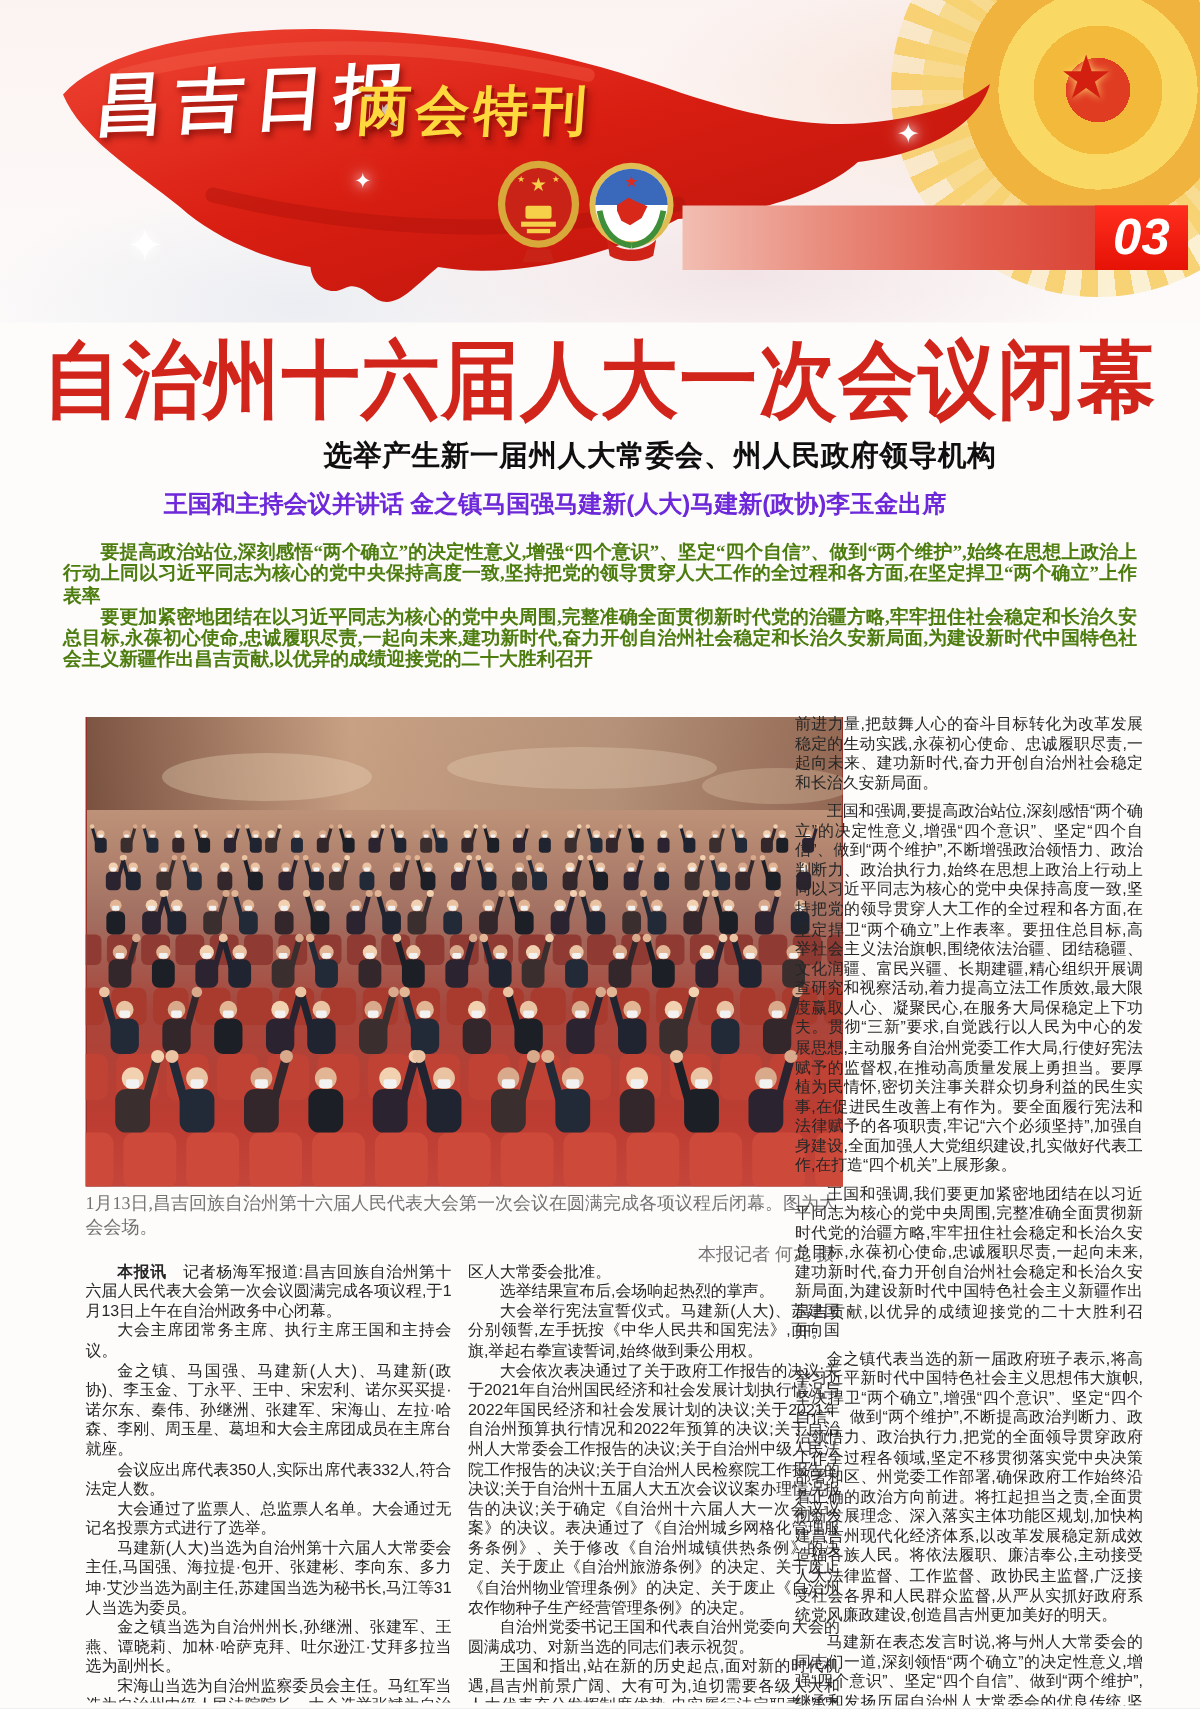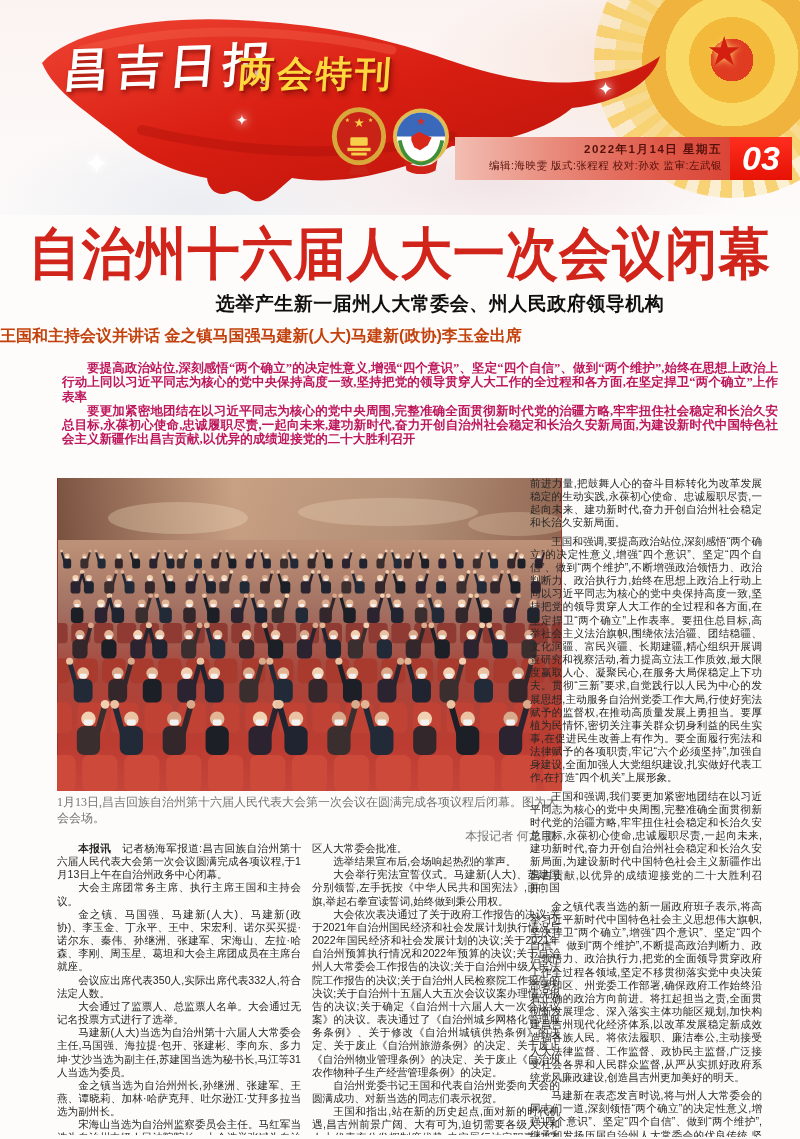--- a/index.html
+++ b/index.html
@@ -32,24 +32,24 @@
   .dateline{font-size:11.5px;font-weight:bold;letter-spacing:1.5px;}
   .staffline{font-size:10.5px;letter-spacing:.5px;}
   .pagenum{position:absolute;right:0;top:0;width:62px;height:43px;display:flex;align-items:center;justify-content:center;
     background:linear-gradient(180deg,#ff2e1e,#e51205);color:#fff;font-size:34px;font-weight:bold;font-style:italic;}
   
   .main-head{position:absolute;left:0;width:800px;top:220px;text-align:center;z-index:2;
     font-family:"Liberation Serif",serif;font-weight:900;font-size:51px;color:#d1251b;
     letter-spacing:1px;transform:scale(1.02,1.1);}
   .deck{position:absolute;left:0;width:800px;top:291px;text-align:center;font-family:"Liberation Serif",serif;
     font-size:19px;font-weight:bold;color:#0f0f0f;letter-spacing:.5px;padding-left:40px;}
-  .subdeck{position:absolute;left:0;width:740px;top:326px;
-    font-size:16px;font-weight:bold;color:#c2410c;}
+  .subdeck{position:absolute;left:0;width:740px;top:326px;text-align:center;
+    font-size:16px;font-weight:bold;color:#6d28d9;}
   .lede{position:absolute;left:42px;top:361px;width:716px;font-family:"Liberation Serif",serif;
-    font-size:12.5px;line-height:14.3px;font-weight:bold;color:#be185d;text-align:justify;margin-left:20px;}
+    font-size:12.5px;line-height:14.3px;font-weight:bold;color:#4d7c0f;text-align:justify;}
   .lede p{margin:0;text-indent:2em;}
   
   .photo{position:absolute;left:57px;top:478px;width:505px;height:313px;overflow:hidden;
     box-shadow:inset 0 0 40px rgba(60,10,5,.35);background:#b03a32;}
   .photo svg{display:block;}
   .caption{position:absolute;left:57px;top:794px;width:505px;font-family:"Liberation Serif",serif;
     font-size:12px;color:#737373;line-height:1.35;}
   .credit{text-align:right;font-weight:normal;font-family:"Liberation Sans",sans-serif;padding-right:6px;margin-top:2px;}
   
   .bodytext{font-size:10.6px;line-height:13.15px;text-align:justify;color:#262626;overflow:hidden;}
@@ -109,24 +109,20 @@
       <circle cx="30" cy="34" r="25" fill="#ffffff"></circle>
       <path d="M5,34 A25 25 0 0 1 55,34 Z" fill="#3a68bb"></path>
       <text x="30" y="22" font-size="11" text-anchor="middle" fill="#e02a1c">★</text>
       <path d="M20,34 l8,-5 6,3 7,3 -4,8 -8,5 -6,-3 -3,-7 z" fill="#d8281a"></path>
       <path d="M8,38 C11,54 20,61 30,62" stroke="#3f8f3a" stroke-width="4" fill="none"></path>
       <path d="M52,38 C49,54 40,61 30,62" stroke="#3f8f3a" stroke-width="4" fill="none"></path>
       <path d="M13,58 C21,67 39,67 47,58 L45,69 C37,74 23,74 15,69 Z" fill="#cf2318"></path>
     </svg>
 
     <div class="dateband">
-      <div class="dates">
-        <div class="dateline">2022年1月14日 星期五</div>
-        <div class="staffline">编辑:海映雯 版式:张程程 校对:孙欢 监审:左武银</div>
-      </div>
       <div class="pagenum">03</div>
     </div>
   </div>
 
   <div class="main-head">自治州十六届人大一次会议闭幕</div>
   <div class="deck">选举产生新一届州人大常委会、州人民政府领导机构</div>
   <div class="subdeck">王国和主持会议并讲话 金之镇马国强马建新(人大)马建新(政协)李玉金出席</div>
 
   <div class="lede">
     <p>要提高政治站位,深刻感悟“两个确立”的决定性意义,增强“四个意识”、坚定“四个自信”、做到“两个维护”,始终在思想上政治上行动上同以习近平同志为核心的党中央保持高度一致,坚持把党的领导贯穿人大工作的全过程和各方面,在坚定捍卫“两个确立”上作表率</p>

